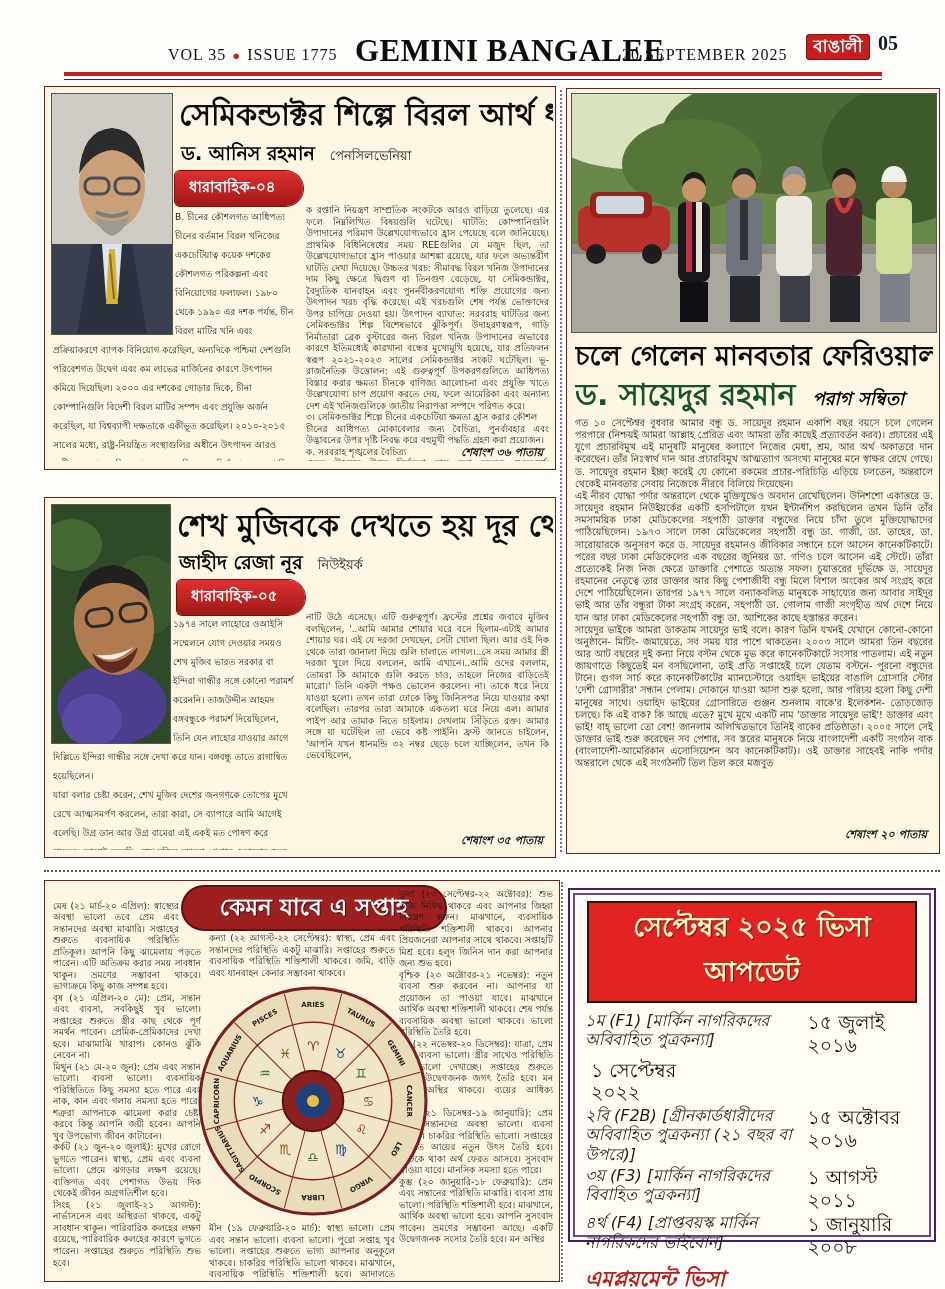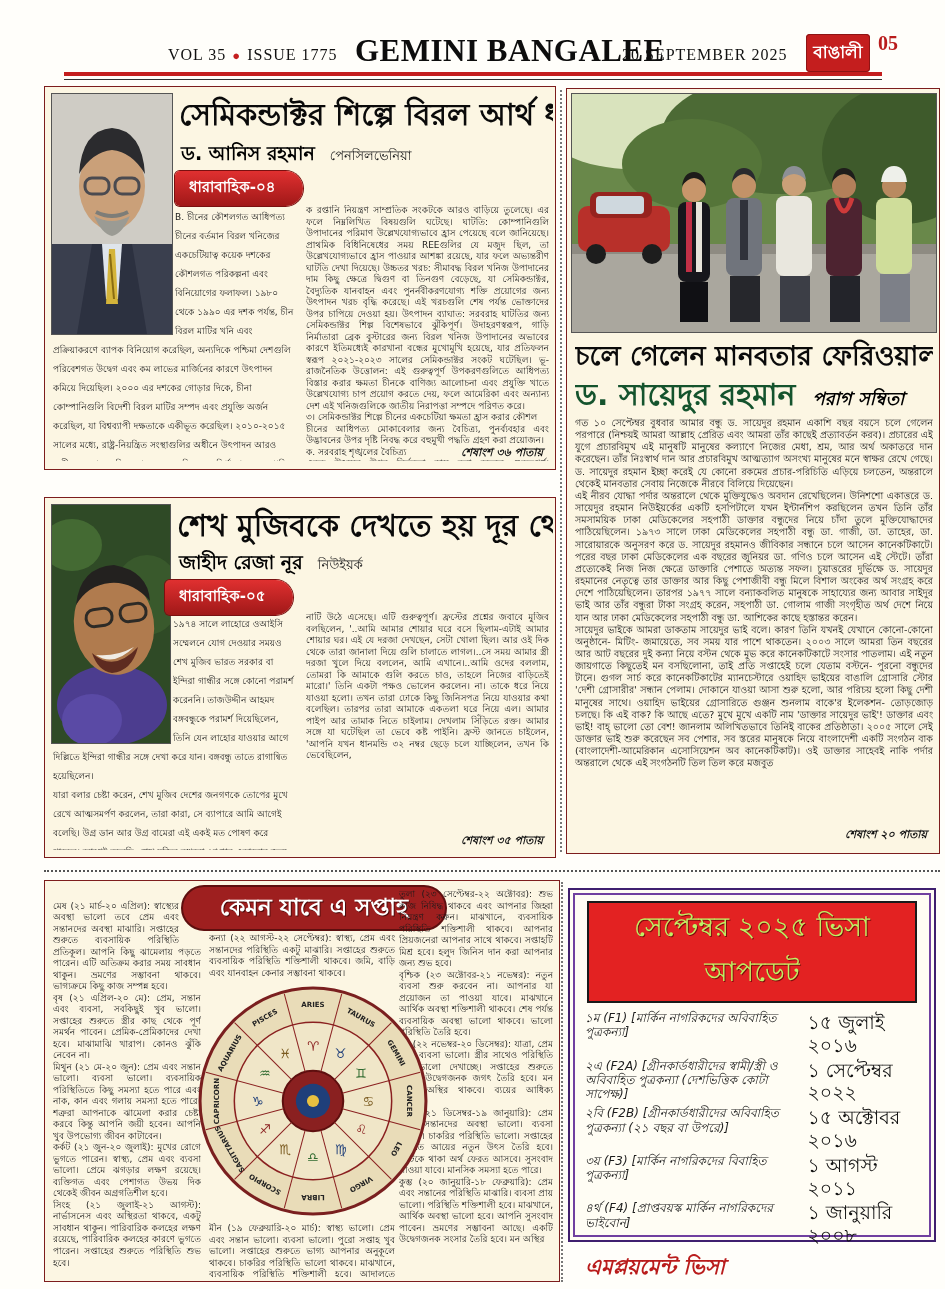--- a/index.html
+++ b/index.html
@@ -5,24 +5,24 @@
   html,body{margin:0;padding:0;background:#e8e8e4;}
   #page{position:relative;width:945px;height:1289px;background:#fffefa;margin:0 auto;
         font-family:"DejaVu Sans",sans-serif;overflow:hidden;}
   .serif{font-family:"Liberation Serif",serif;}
 
   
   #hdr-vol{position:absolute;left:168px;top:46px;font-size:16px;letter-spacing:1px;color:#111;}
   #hdr-vol .dot{color:#c41e1e;font-size:13px;padding:0 6px;}
   #masthead{position:absolute;left:355px;top:33px;font-size:31px;font-weight:700;color:#0d0d0d;letter-spacing:.5px;}
   #hdr-date{position:absolute;left:622px;top:46px;font-size:16px;letter-spacing:1px;color:#111;}
-  #logo{position:absolute;left:806px;top:34px;width:64px;height:38px;background:#c41e1e;border-radius:4px;
+  #logo{position:absolute;left:806px;top:34px;width:64px;height:26px;background:#c41e1e;border-radius:4px;
         color:#fff;font-weight:700;font-size:17px;display:flex;align-items:center;justify-content:center;
         box-shadow:0 0 0 1px #8e1414 inset;}
-  #pagenum{position:absolute;left:878px;top:32px;font-size:20px;font-weight:700;color:#b91c1c;}
+  #pagenum{position:absolute;left:878px;top:32px;font-size:20px;font-weight:700;color:#0f172a;}
   .rule-red{position:absolute;left:64px;width:818px;height:4px;background:#c41e1e;top:72px;}
   .rule-thin{position:absolute;left:64px;width:818px;height:1px;background:#333;top:79px;}
 
   
   .abox{position:absolute;background:#fcf6e3;border:1.5px solid #7d1d1d;box-sizing:border-box;}
   .photo{position:absolute;border:1px solid #555;background:#ccc;overflow:hidden;}
   .headline{position:absolute;font-weight:700;color:#0a0a0a;white-space:nowrap;overflow:hidden;}
   .byline-author{font-weight:700;font-size:19px;color:#000000;}
   .byline-loc{font-size:13px;color:#222;margin-left:10px;}
   .badge{position:absolute;background:linear-gradient(#e03030,#a01818);color:#fff;font-weight:700;font-size:15px;
@@ -38,24 +38,24 @@
       display:flex;align-items:center;justify-content:center;text-shadow:1px 1px 0 #4a0a0a;}
   #wheel{position:absolute;left:152px;top:104px;width:232px;height:232px;z-index:5;}
   .wlab{font-size:7px;font-weight:700;fill:#222;text-anchor:middle;}
   .wsym{font-size:13px;text-anchor:middle;}
   .wspoke{stroke:#8a2020;stroke-width:1;}
 
   
   #visa-outer{position:absolute;left:568px;top:888px;width:368px;height:354px;border:2px solid #3f1f6e;
       background:#fffdf4;box-sizing:border-box;padding:3px;}
   #visa-inner{border:2px solid #7040a0;height:100%;box-sizing:border-box;padding:4px 10px 4px 10px;}
-  #visa-banner{background:#e32222;border:2px solid #1a1a1a;color:#bef264;text-align:center;font-size:27px;
-      font-weight:400;padding:3px 0 5px 0;margin:2px 2px 8px 2px;text-shadow:1px 1px 0 #7a0c0c;}
+  #visa-banner{background:#e32222;border:2px solid #1a1a1a;color:#fef9c3;text-align:center;font-size:27px;
+      font-weight:700;padding:3px 0 5px 0;margin:2px 2px 8px 2px;text-shadow:1px 1px 0 #7a0c0c;}
   .vrow{display:flex;margin-bottom:2px;}
-  .vlabel{width:66%;font-size:12px;font-style:italic;color:#1c1c1c;line-height:1.2;}
+  .vlabel{width:66%;font-size:16px;font-style:italic;color:#1c1c1c;line-height:1.2;}
   .vdate{width:34%;font-size:19px;color:#111;padding-left:6px;line-height:1.2;}
   #visa-emp-head{font-size:21px;font-weight:700;font-style:italic;color:#b91c1c;margin:4px 0 6px 0;}
 
   .dotted-h{position:absolute;border-top:2px dotted #555;}
   .dotted-v{position:absolute;border-left:2px dotted #777;}
 </style>
 </head>
 <body>
 
 <div id="page">
@@ -123,21 +123,21 @@
         <rect x="68" y="99" width="26" height="17" rx="8" fill="none" stroke="#2d2a26" stroke-width="3" transform="rotate(-8 81 107)"></rect>
         <path d="M40,148 Q62,168 86,142 Q80,166 60,168 Q46,166 40,148Z" fill="#5e2b20"></path>
         <path d="M44,150 Q62,162 82,142 Q64,152 44,150Z" fill="#f0ece4"></path>
       </svg>
     </div>
     <div class="headline" style="left:132px;top:4px;width:376px;font-size:30px;">শেখ মুজিবকে দেখতে হয় দূর থেকে</div>
     <div style="position:absolute;left:134px;top:50px;">
       <span class="byline-author">জাহীদ রেজা নূর</span>
       <span class="byline-loc">নিউইয়র্ক</span>
     </div>
-    <div class="badge" style="left:120px;top:82px;">ধারাবাহিক-০৫</div>
+    <div class="badge" style="left:132px;top:82px;">ধারাবাহিক-০৫</div>
     <div class="col" style="left:8px;top:114px;width:243px;height:238px;">
       <div class="spacer" style="width:120px;height:132px;"></div><span class="bodytxt">১৯৭৪ সালে লাহোরে ওআইসি সম্মেলনে যোগ দেওয়ার সময়ও শেখ মুজিব ভারত সরকার বা ইন্দিরা গান্ধীর সঙ্গে কোনো পরামর্শ করেননি। তাজউদ্দীন আহমদ বঙ্গবন্ধুকে পরামর্শ দিয়েছিলেন, তিনি যেন লাহোর যাওয়ার আগে দিল্লিতে ইন্দিরা গান্ধীর সঙ্গে দেখা করে যান। বঙ্গবন্ধু তাতে রাগান্বিত হয়েছিলেন।
 যারা বলার চেষ্টা করেন, শেখ মুজিব দেশের জনগণকে তোপের মুখে রেখে আত্মসমর্পণ করলেন, তারা কারা, সে ব্যাপারে আমি আগেই বলেছি। উগ্র ডান আর উগ্র বামেরা এই একই মত পোষণ করে থাকেন। আগেই বলেছি, শেখ মুজিব কখনো গ্রেপ্তার এড়ানোর জন্য পালিয়ে বেড়াননি। ২৫ মার্চ রাতে যখন তাঁকে গ্রেপ্তার করা হলো, তখন কি তিনি ভেবেছেন যে, প্রতিবারের মতো এবারও তিনি কয়েদখানা থেকে বেরিয়ে আসতে পারবেন? অর্থাৎ নিরাপদ জেলযাত্রা তাঁকে এই সহিংসতা থেকে বাঁচিয়ে দেবে?
 এ রকম ভেবে যারা ভাবেন, তারা মুক্ত মনের মানুষ নন। পাকিস্তানি জেনারেলরা যেভাবে শেখ মুজিবের ওপর প্রতিশোধপরায়ণ হয়ে উঠেছিল, তাতে তারা যে শেখ মুজিবকে হত্যা করার কথা ভাবেনি, তা নয়। বঙ্গবন্ধুর জীবন প্রদীপ নিভে যাওয়ার আশঙ্কা ছিল। তিনি যে সাফল্যের সঙ্গে ফিরে এসেছিলেন, সেখানে বঙ্গবন্ধুর তৎকালীন ভাব-</span>
     </div>
     <div class="col bodytxt" style="left:261px;top:114px;width:243px;height:238px;">নাটি উঠে এসেছে। এটি গুরুত্বপূর্ণ। ফ্রস্টের প্রশ্নের জবাবে মুজিব বলছিলেন, '..আমি আমার শোয়ার ঘরে বসে ছিলাম-এটাই আমার শোয়ার ঘর। এই যে দরজা দেখছেন, সেটা খোলা ছিল। আর ওই দিক থেকে তারা জানালা দিয়ে গুলি চালাতে লাগল।..সে সময় আমার স্ত্রী দরজা খুলে দিয়ে বললেন, আমি এখানে।..আমি ওদের বললাম, তোমরা কি আমাকে গুলি করতে চাও, তাহলে নিজের বাড়িতেই মারো।' তিনি একটা পক্ষও ভোলেন করলেন। না। তাকে ধরে নিয়ে যাওয়া হলো। তখন তারা ঢোকে কিছু জিনিসপত্র নিয়ে যাওয়ার কথা বলেছিল। তারপর তারা আমাকে একতলা ঘরে নিয়ে এল। আমার পাইপ আর তামাক নিতে চাইলাম। দেখলাম সিঁড়িতে রক্ত। আমার সঙ্গে যা ঘটেছিল তা ভেবে কষ্ট পাইনি। ফ্রস্ট জানতে চাইলেন, 'আপনি যখন ধানমন্ডি ৩২ নম্বর ছেড়ে চলে যাচ্ছিলেন, তখন কি ভেবেছিলেন,</div>
     <div class="contd" style="right:12px;bottom:6px;">শেষাংশ ৩৫ পাতায়</div>
   </div>
 
   <div class="abox" style="left:566px;top:88px;width:374px;height:766px;">
@@ -271,21 +271,20 @@
   </div>
 
   <div id="visa-outer">
     <div id="visa-inner">
       <div id="visa-banner">সেপ্টেম্বর ২০২৫ ভিসা আপডেট</div>
       <div class="vrow">
           <div class="vlabel">১ম (F1) [মার্কিন নাগরিকদের অবিবাহিত পুত্রকন্যা]</div>
           <div class="vdate">১৫ জুলাই ২০১৬</div>
         </div>
       <div class="vrow">
-          <div class="vlabel">২এ (F2A) [গ্রীনকার্ডধারীদের স্বামী/স্ত্রী ও অবিবাহিত পুত্রকন্যা (দেশভিত্তিক কোটা সাপেক্ষ)]</div>
           <div class="vdate">১ সেপ্টেম্বর ২০২২</div>
         </div>
       <div class="vrow">
           <div class="vlabel">২বি (F2B) [গ্রীনকার্ডধারীদের অবিবাহিত পুত্রকন্যা (২১ বছর বা উপরে)]</div>
           <div class="vdate">১৫ অক্টোবর ২০১৬</div>
         </div>
       <div class="vrow">
           <div class="vlabel">৩য় (F3) [মার্কিন নাগরিকদের বিবাহিত পুত্রকন্যা]</div>
           <div class="vdate">১ আগস্ট ২০১১</div>
         </div>

